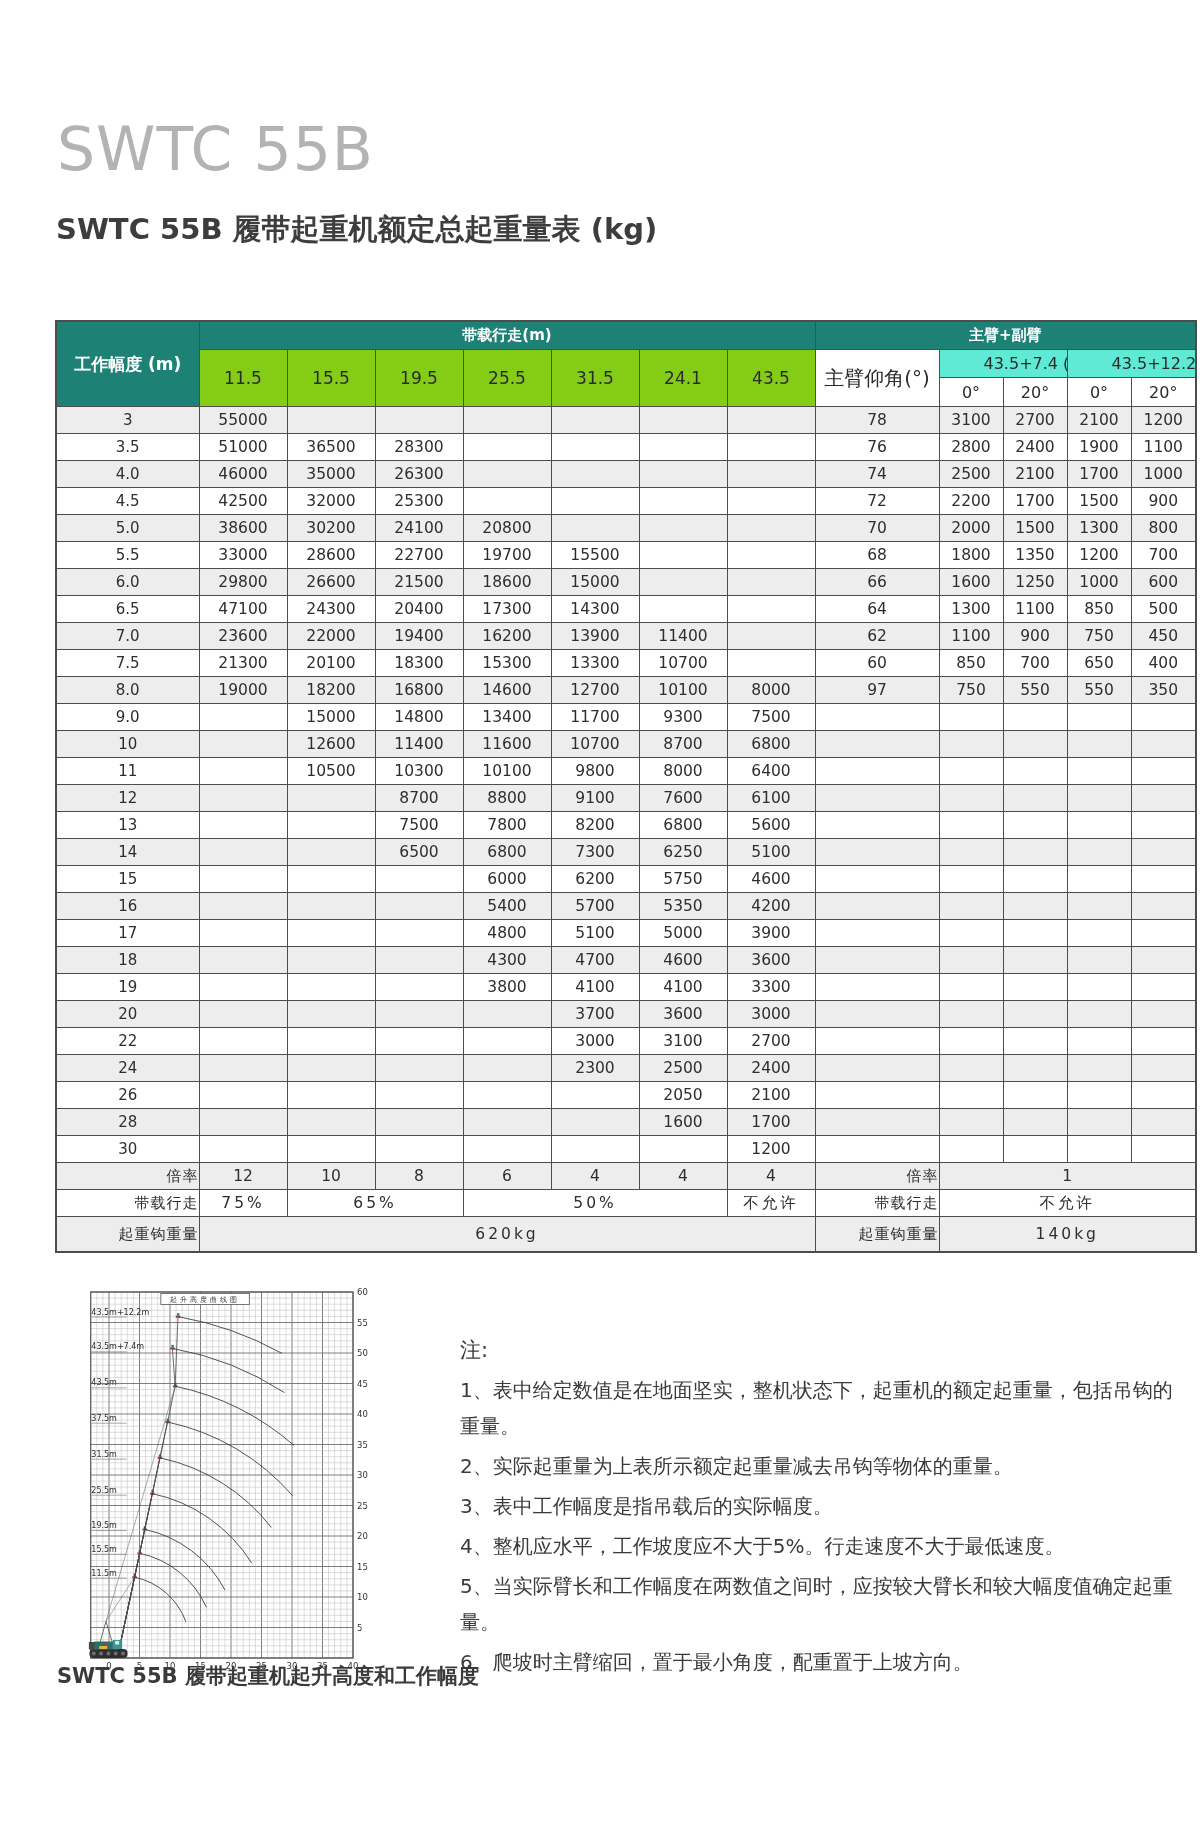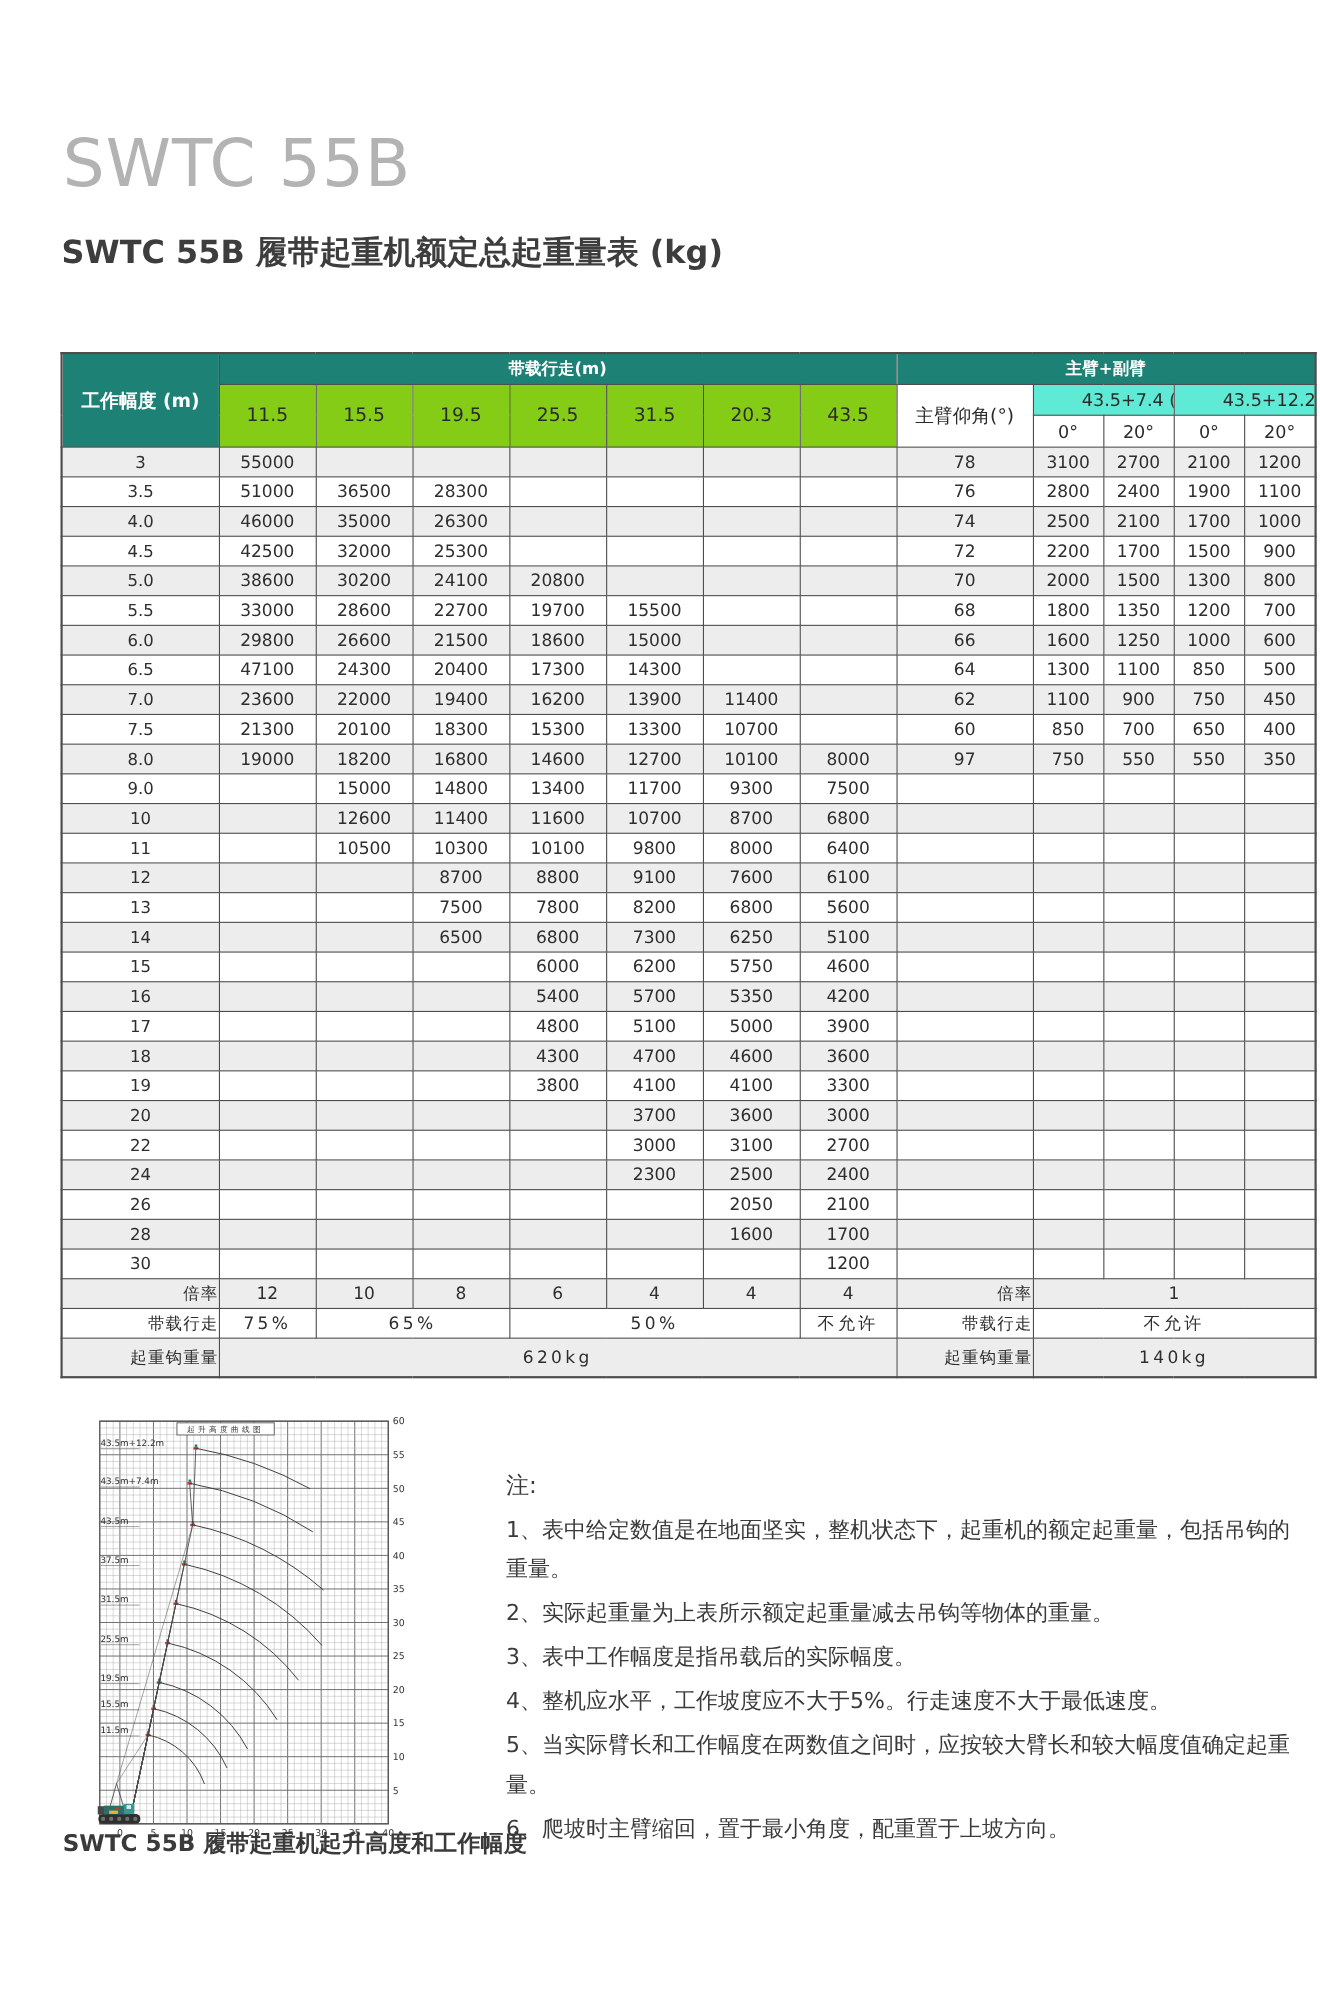--- a/index.html
+++ b/index.html
@@ -23,21 +23,21 @@
     border:1px solid #4d4d4d;text-align:center;vertical-align:middle;
     padding:0;overflow:hidden;white-space:nowrap;
   }
   .load-table th.band{
     background:#1e8176;color:#ffffff;font-weight:700;font-size:15px;height:27px;
   }
   .load-table th.wr{
     background:#1e8176;color:#ffffff;font-weight:700;font-size:17px;
   }
   .load-table th.blen{background:#84cc16;font-weight:400;font-size:17px;height:30px;color:#2b2b2b;}
-  .load-table th.plain{background:#fff;font-weight:400;font-size:17px;color:#2b2b2b;}
+  .load-table th.plain{background:#fff;font-weight:400;font-size:20px;color:#2b2b2b;}
   .load-table th.clen{background:#5eead4;font-weight:400;font-size:16px;height:27px;color:#2b2b2b;padding-left:44px;}
   .load-table th.ang{background:#fff;font-weight:400;font-size:16px;height:28px;color:#2b2b2b;}
   .load-table td{font-size:15.5px;height:26px;background:#ffffff;color:#2e2e2e;}
   .load-table tr.alt td{background:#ededed;}
   .load-table td.rad{font-size:15px;}
   .load-table td.lab{font-size:15px;letter-spacing:1px;text-align:right;}
   .load-table td.sp{letter-spacing:3px;}
   .load-table tr.hookrow td{height:34px;}
   .chart-wrap{position:absolute;left:85px;top:1286px;width:310px;height:400px;}
   .chart-caption{
@@ -77,21 +77,21 @@
         <th class="wr" rowspan="3">工作幅度 (m)</th>
         <th class="band" colspan="7">带载行走(m)</th>
         <th class="band" colspan="5">主臂+副臂</th>
       </tr>
       <tr>
         <th class="blen" rowspan="2">11.5</th>
         <th class="blen" rowspan="2">15.5</th>
         <th class="blen" rowspan="2">19.5</th>
         <th class="blen" rowspan="2">25.5</th>
         <th class="blen" rowspan="2">31.5</th>
-        <th class="blen" rowspan="2">20.3</th>
+        <th class="blen" rowspan="2">24.1</th>
         <th class="blen" rowspan="2">43.5</th>
         <th class="plain" rowspan="2">主臂仰角(°)</th>
         <th class="clen" colspan="2">43.5+7.4 (m)</th>
         <th class="clen" colspan="2">43.5+12.2 (m)</th>
       </tr>
       <tr>
         <th class="ang">0°</th>
         <th class="ang">20°</th>
         <th class="ang">0°</th>
         <th class="ang">20°</th>

